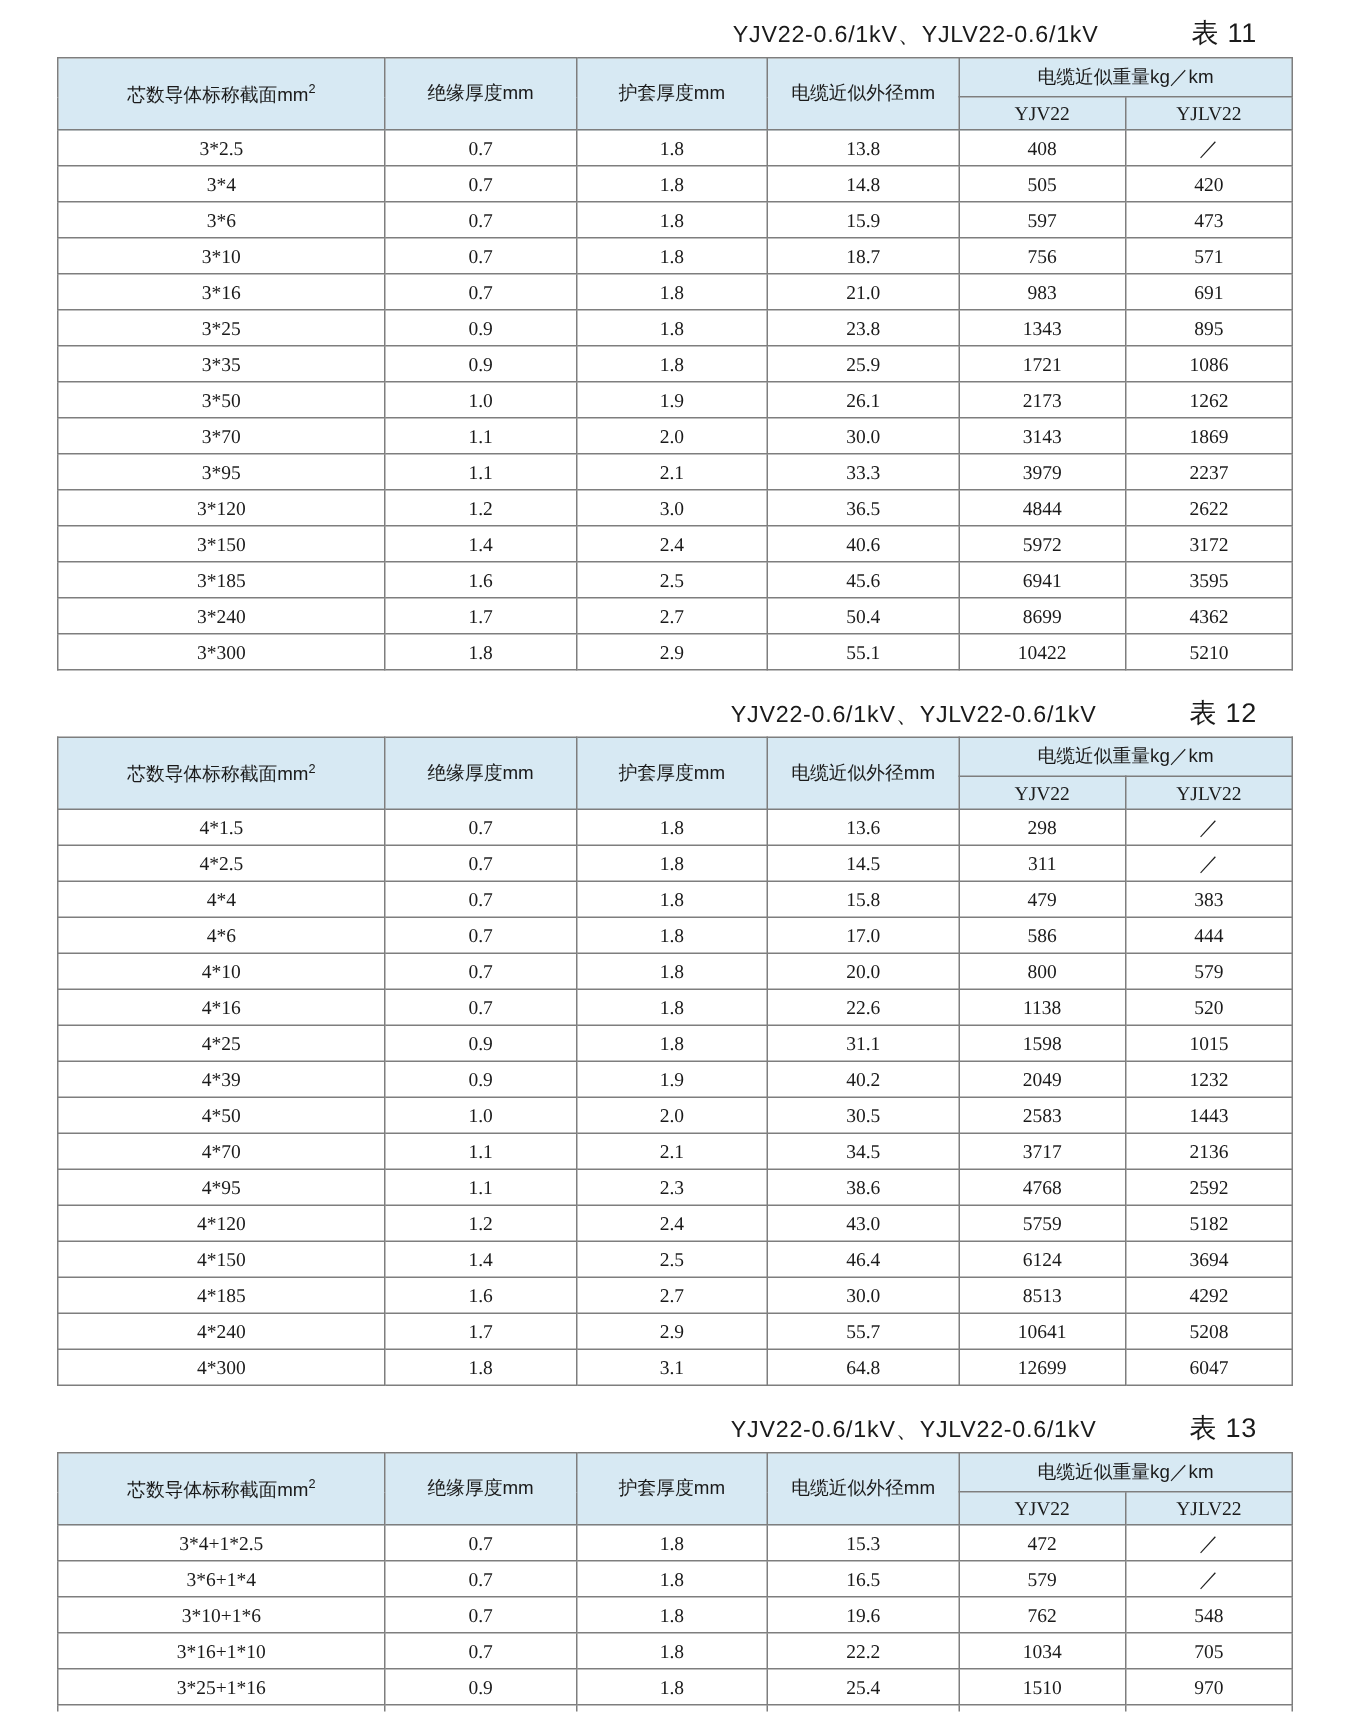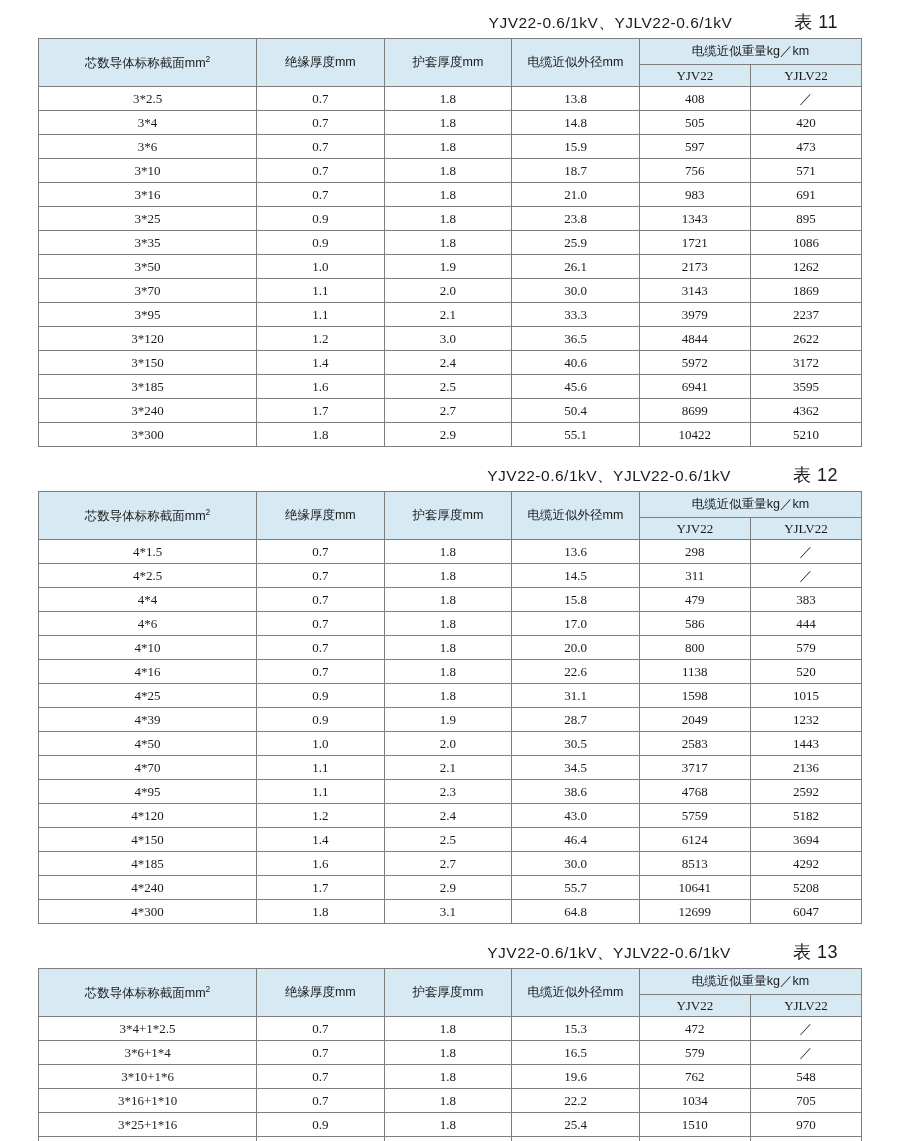--- a/index.html
+++ b/index.html
@@ -324,21 +324,21 @@
             <td>0.9</td>
             <td>1.8</td>
             <td>31.1</td>
             <td>1598</td>
             <td>1015</td>
           </tr>
           <tr>
             <td>4*39</td>
             <td>0.9</td>
             <td>1.9</td>
-            <td>28.7</td>
+            <td>40.2</td>
             <td>2049</td>
             <td>1232</td>
           </tr>
           <tr>
             <td>4*50</td>
             <td>1.0</td>
             <td>2.0</td>
             <td>30.5</td>
             <td>2583</td>
             <td>1443</td>

